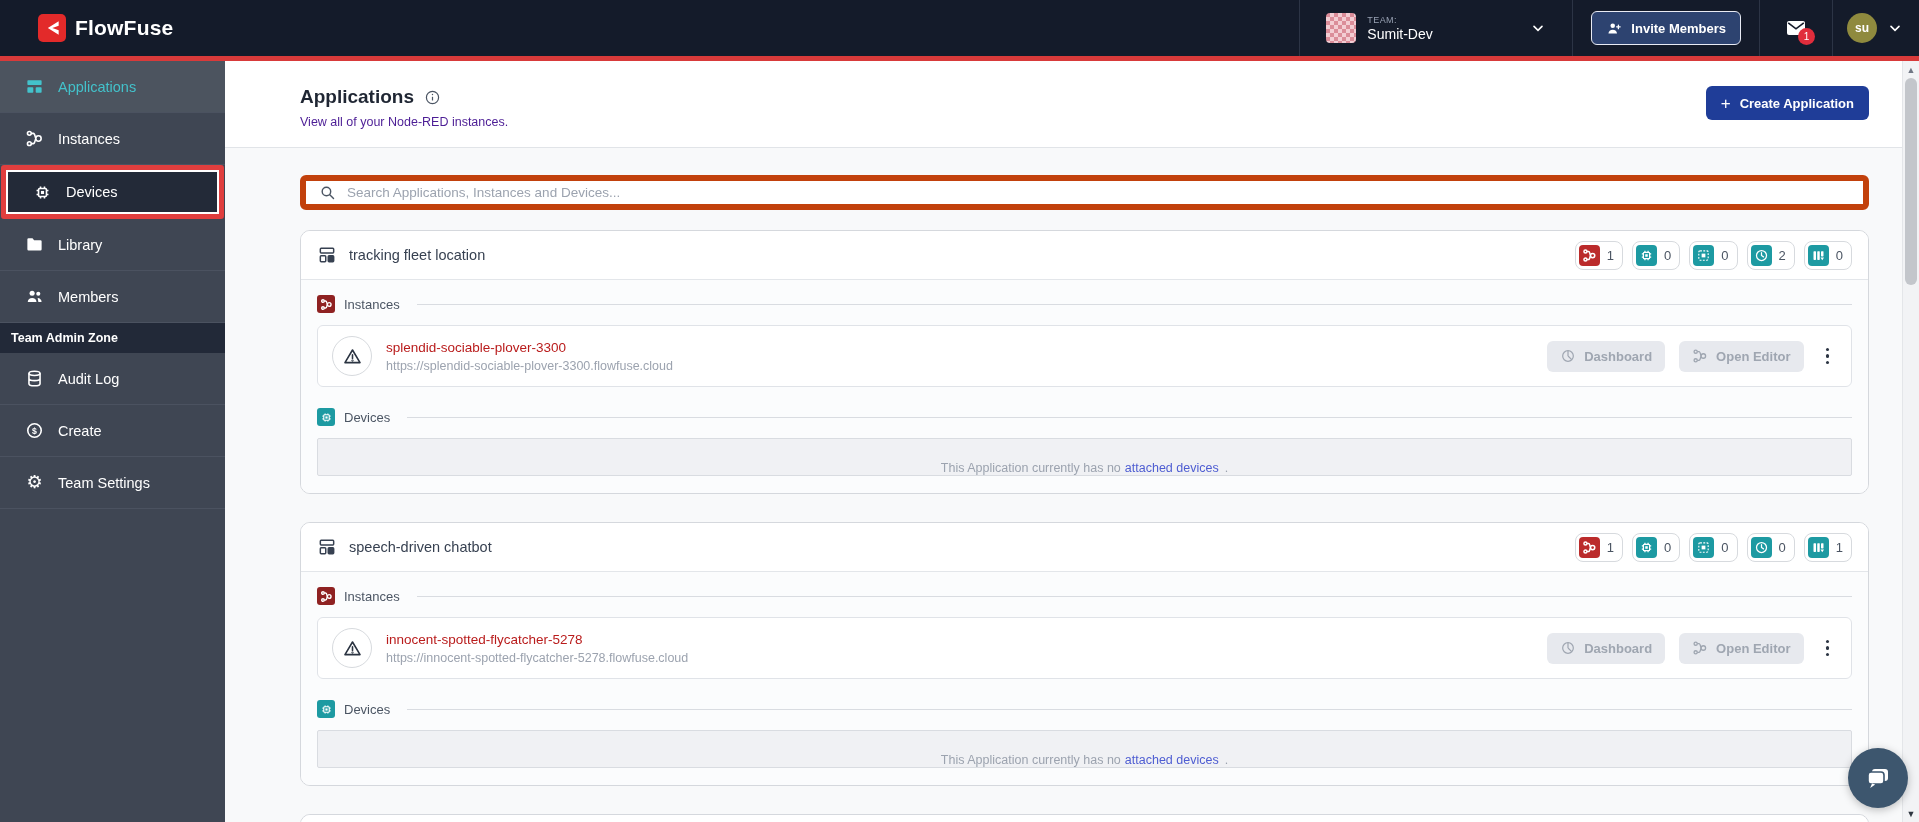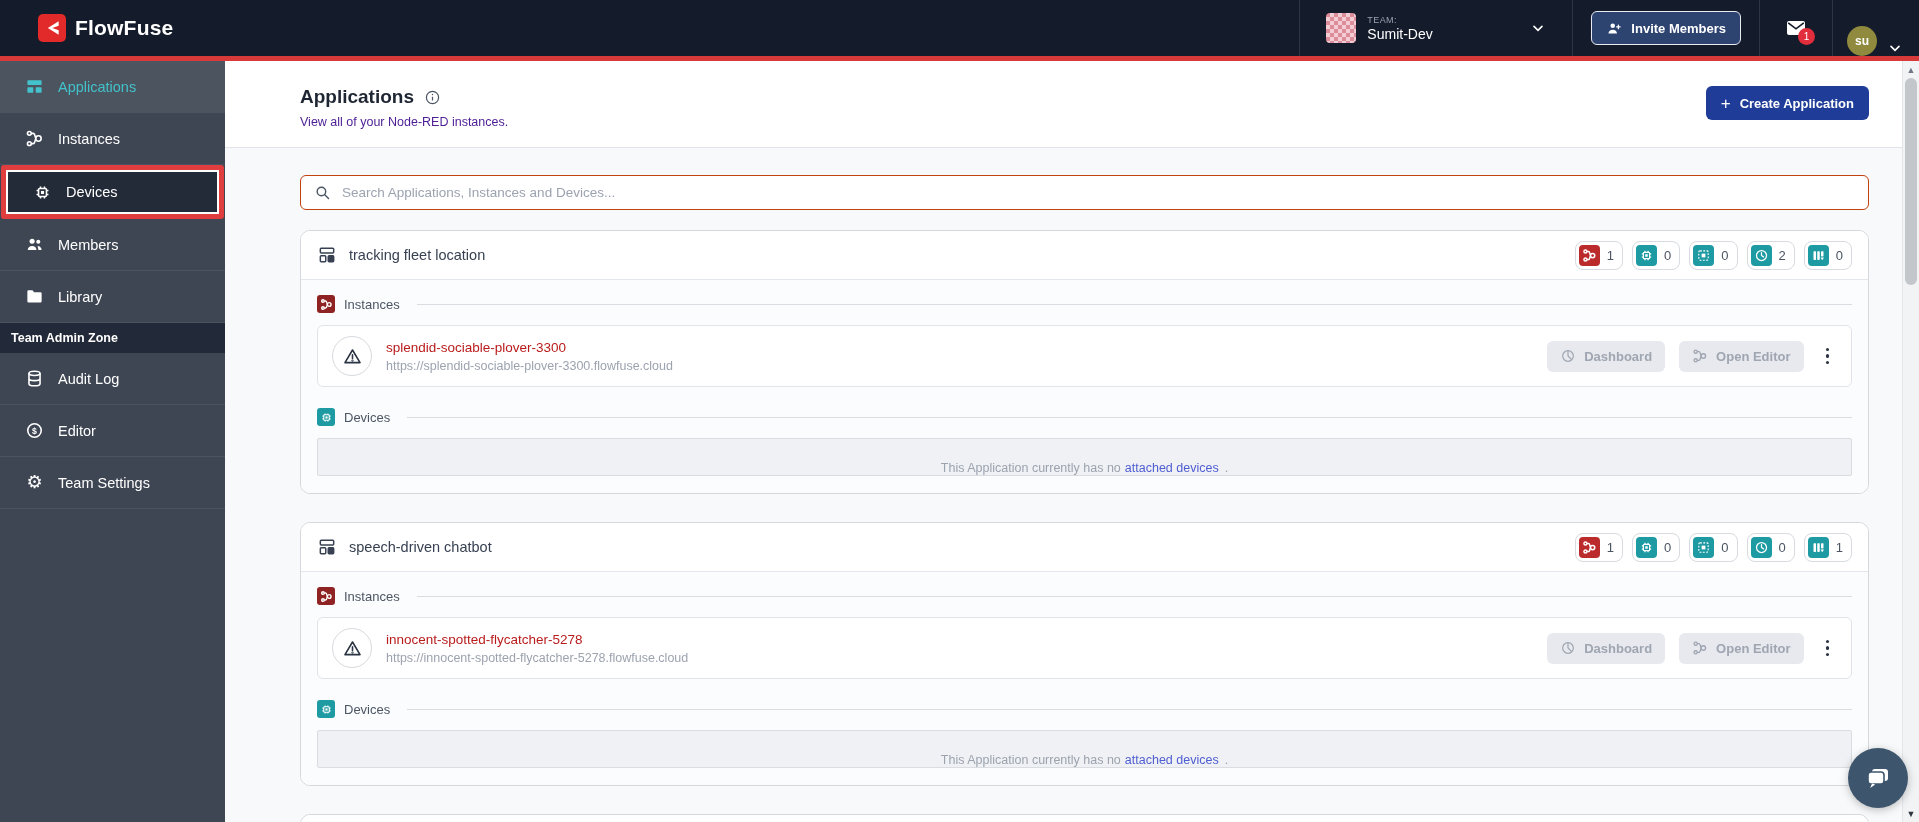--- a/index.html
+++ b/index.html
@@ -16,21 +16,21 @@
   .team-block { display:flex; align-items:center; gap:11px; padding:0 26px; width:272px; cursor:pointer; }
   .team-avatar { width:30px; height:30px; border-radius:4px; background:#e8a9b2;
     background-image:repeating-conic-gradient(#f3cdd3 0% 25%, #db8d99 0% 50%); background-size:8px 8px; }
   .team-label { font-size:9px; color:#98a1b3; letter-spacing:.4px; }
   .team-name { font-size:14px; color:#fff; margin-top:1px; }
   .team-chevron { margin-left:auto; }
   .invite-wrap { display:flex; align-items:center; padding:0 18px; }
   .invite-btn { display:flex; align-items:center; gap:8px; background:#2d4370; border:1px solid #e8ebf4; border-radius:6px; color:#fff; font-size:13px; font-weight:bold; height:34px; padding:8px 14px; cursor:pointer; }
   .notif-wrap { display:flex; align-items:center; justify-content:center; width:72px; position:relative; cursor:pointer; }
   .notif-badge { position:absolute; top:28px; left:38px; min-width:17px; height:17px; background:#e12d3c; color:#fff; border-radius:50%; font-size:10px; display:flex; align-items:center; justify-content:center; padding:0 3px; }
-  .user-wrap { display:flex; align-items:flex-end; gap:10px; padding:0 16px 0 14px; cursor:pointer; }
+  .user-wrap { display:flex; align-items:center; gap:10px; padding:0 16px 0 14px; cursor:pointer; }
   .user-avatar { width:30px; height:30px; border-radius:50%; background:#8f8a3e; color:#fff; font-size:12px; font-weight:bold; display:flex; align-items:center; justify-content:center; }
 
   
   .sidebar { position:absolute; top:61px; left:0; width:225px; height:761px; background:#3f4653; z-index:20; }
   .side-item { height:52px; display:flex; align-items:center; gap:14px; padding-left:25px; border-bottom:1px solid #4b5260; color:#fff; font-size:14.5px; cursor:pointer; }
   .side-item .si-icon { width:19px; height:19px; color:#fff; flex:0 0 19px; }
   .side-item.active { background:#4c545f; color:#43c2cb; }
   .side-item.active .si-icon { color:#43c2cb; }
   .devices-ann { border:5px solid #e03e3e; border-radius:3px; margin:0 1px; }
   .devices-ann .side-item { border:2px solid #fff; background:#232a38; height:44px; border-bottom:2px solid #fff; }
@@ -40,21 +40,21 @@
   .main { position:absolute; top:61px; left:225px; width:1677px; height:761px; background:#f8f9fa; }
   .main-top { background:#fff; border-bottom:1px solid #e1e4e8; padding:25px 33px 18px 75px; display:flex; align-items:flex-start; }
   .page-title-row { display:flex; align-items:center; gap:10px; }
   .page-title { font-size:19px; font-weight:bold; color:#1f2633; }
   .info-icon { width:17px; height:17px; color:#4b5563; cursor:pointer; }
   .page-subtitle { font-size:12.5px; color:#4c1d95; margin-top:7px; }
   .create-btn { margin-left:auto; display:flex; align-items:center; gap:9px; background:#1f3d98; color:#fff; border:none; border-radius:6px; height:34px; padding:0 15px; font-size:13px; font-weight:bold; font-family:inherit; cursor:pointer; }
   .create-plus { font-size:17px; font-weight:normal; line-height:1; }
 
   .main-body { padding:27px 33px 0 75px; }
-  .searchbar { display:flex; align-items:center; gap:11px; background:#fff; border:1px solid #c2410c; border-radius:6px; height:35px; padding:0 13px; }
+  .searchbar { display:flex; align-items:center; gap:11px; background:#fff; border:6px solid #c2410c; border-radius:6px; height:35px; padding:0 13px; }
   .searchbar svg { width:17px; height:17px; color:#4b5563; flex:0 0 17px; }
   .searchbar input { border:none; outline:none; flex:1; font-size:13.5px; font-family:inherit; color:#374151; background:transparent; }
   .searchbar input::placeholder { color:#9ca3af; }
 
   .app-card { margin-top:20px; background:#fff; border:1px solid #d5d8dd; border-radius:10px; overflow:hidden; }
   .app-card + .app-card { margin-top:28px; }
   .card-head { height:48px; display:flex; align-items:center; gap:12px; padding:0 16px; background:#fff; }
   .app-icon { width:20px; height:20px; color:#374151; flex:0 0 20px; }
   .app-name { font-size:14.5px; color:#374151; cursor:pointer; }
   .badges { margin-left:auto; display:flex; gap:9px; }
@@ -191,55 +191,55 @@
             <rect x="7" y="7" width="10" height="10" rx="1.5"></rect>
             <rect x="11" y="11" width="2" height="2" fill="currentColor"></rect>
             <path d="M9.5 7V4.5M14.5 7V4.5M9.5 19.5V17M14.5 19.5V17M7 9.5H4.5M7 14.5H4.5M19.5 9.5H17M19.5 14.5H17"></path>
           </svg>
       </span>
       <span>Devices</span>
     </div>
   </div>
   <div class="side-item">
     <span class="si-icon">
+      <svg viewBox="0 0 24 24">
+          <path fill="currentColor" d="M3 5.5A1.5 1.5 0 014.5 4h5l2 2.5h8A1.5 1.5 0 0121 8v10a1.5 1.5 0 01-1.5 1.5h-15A1.5 1.5 0 013 18z"></path>
+        </svg>
+    </span>
+    <span>Library</span>
+  </div>
+  <div class="side-item">
+    <span class="si-icon">
       <svg viewBox="0 0 24 24" fill="currentColor">
           <circle cx="9" cy="8" r="3.2"></circle>
           <path d="M3.5 19c0-3 2.5-5 5.5-5s5.5 2 5.5 5z"></path>
           <circle cx="16.8" cy="8.5" r="2.6"></circle>
           <path d="M16 14c2.9.2 4.9 2 4.9 5h-4z"></path>
         </svg>
     </span>
     <span>Members</span>
-  </div>
-  <div class="side-item">
-    <span class="si-icon">
-      <svg viewBox="0 0 24 24">
-          <path fill="currentColor" d="M3 5.5A1.5 1.5 0 014.5 4h5l2 2.5h8A1.5 1.5 0 0121 8v10a1.5 1.5 0 01-1.5 1.5h-15A1.5 1.5 0 013 18z"></path>
-        </svg>
-    </span>
-    <span>Library</span>
   </div>
   <div class="taz">Team Admin Zone</div>
   <div class="side-item">
     <span class="si-icon">
       <svg viewBox="0 0 24 24" fill="none" stroke="currentColor" stroke-width="2">
           <ellipse cx="12" cy="5.5" rx="7" ry="2.7"></ellipse>
           <path d="M5 5.5v6.5c0 1.5 3.1 2.7 7 2.7s7-1.2 7-2.7V5.5M5 12v6.5c0 1.5 3.1 2.7 7 2.7s7-1.2 7-2.7V12"></path>
         </svg>
     </span>
     <span>Audit Log</span>
   </div>
   <div class="side-item">
     <span class="si-icon">
       <svg viewBox="0 0 24 24" fill="none" stroke="currentColor" stroke-width="2">
           <circle cx="12" cy="12" r="8.5"></circle>
           <text x="12" y="16" font-size="11" font-weight="bold" text-anchor="middle" fill="currentColor" stroke="none" font-family="Liberation Sans, sans-serif">$</text>
         </svg>
     </span>
-    <span>Editor</span>
+    <span>Create</span>
   </div>
   <div class="side-item">
     <span class="si-icon" style="font-size:18px; line-height:19px; text-align:center;">⚙</span>
     <span>Team Settings</span>
   </div>
 </div>
 
 <div class="main">
 
   <div class="main-top">

